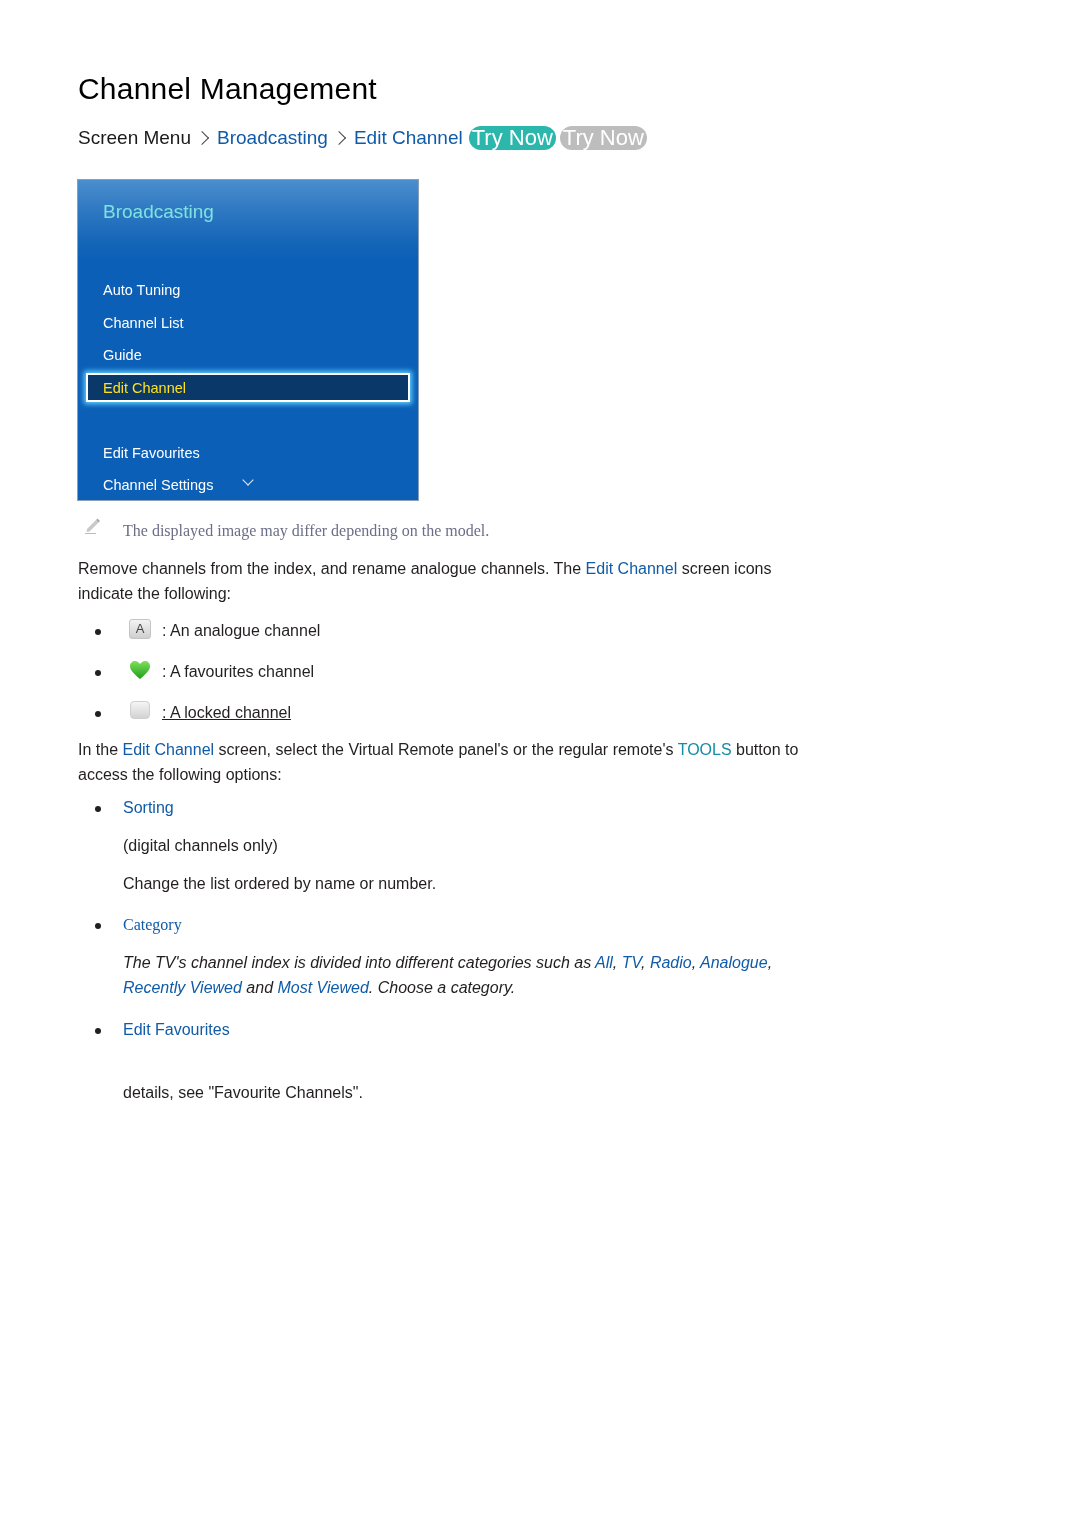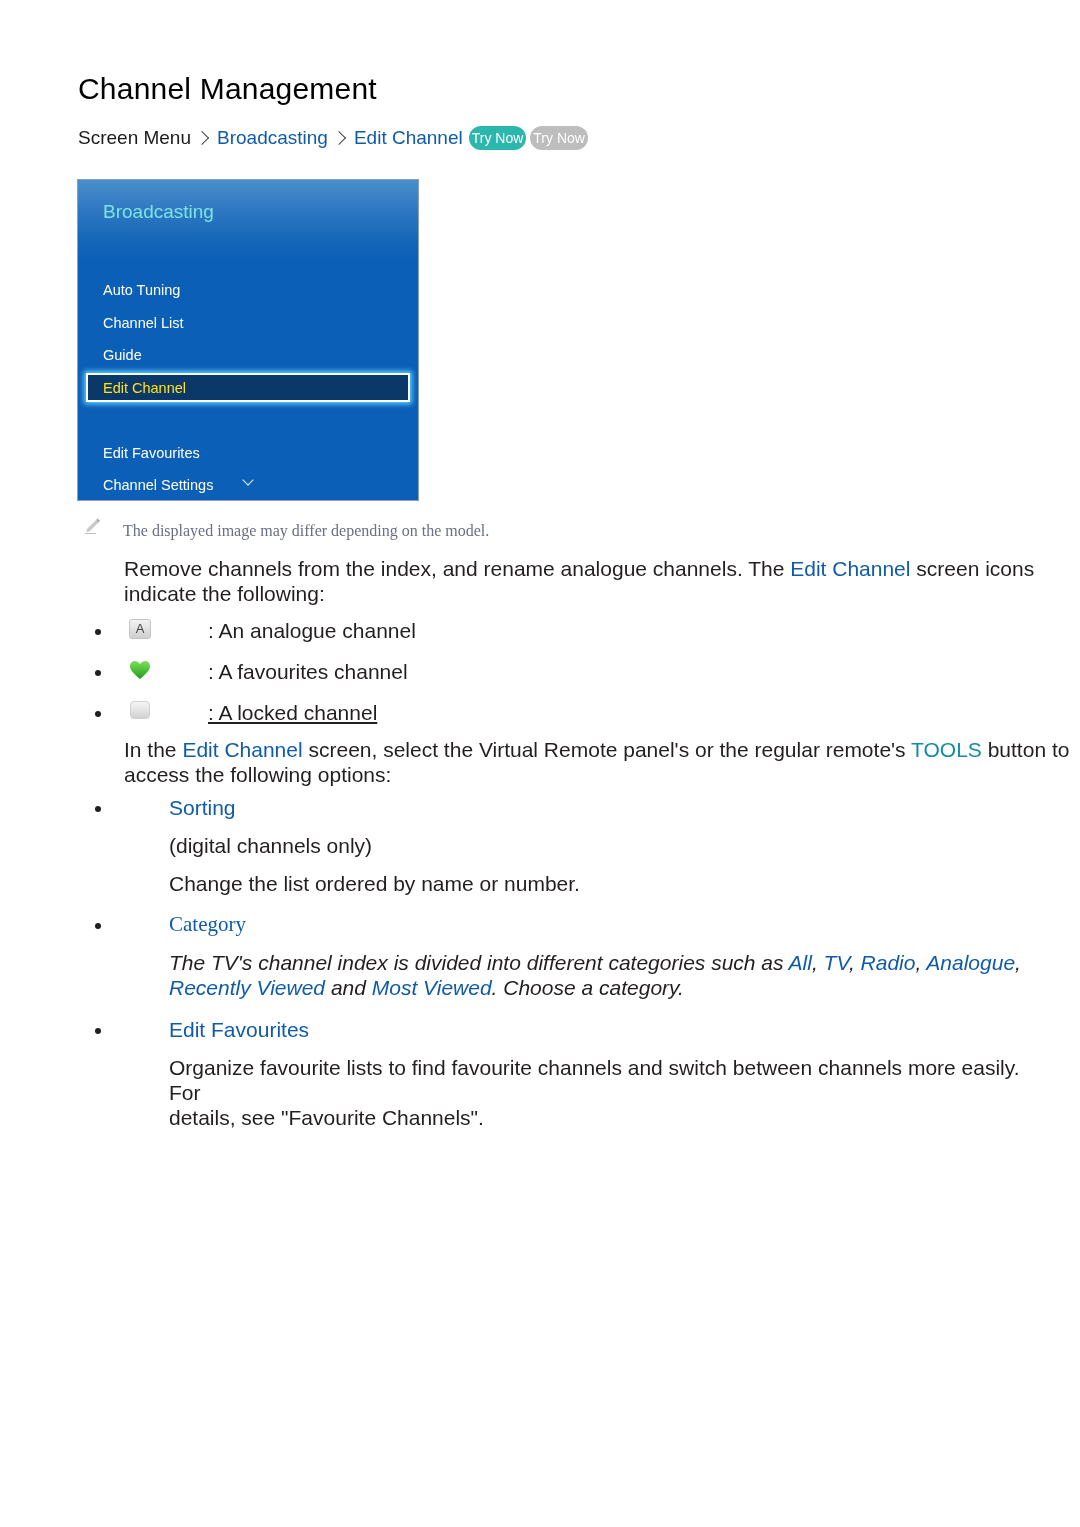--- a/index.html
+++ b/index.html
@@ -2,36 +2,36 @@
 <html><head>
 <meta charset="utf-8">
 <style>
   html, body { margin: 0; padding: 0; background: #ffffff; }
   body { width: 1080px; height: 1527px; position: relative; font-family: "Liberation Sans", "DejaVu Sans", sans-serif; color: #231f20; overflow: hidden; }
   .abs { position: absolute; }
   .title { left: 78px; top: 72px; font-size: 30px; color: #000000; font-weight: normal; letter-spacing: 0.2px; }
   .crumbs { left: 78px; top: 126px; font-size: 19px; color: #1a1a1a; display: flex; align-items: center; white-space: nowrap; }
   .crumbs .link { color: #105ba8; }
   .crumbs .sep { display: inline-block; width: 9px; height: 9px; border-top: 1.5px solid #444; border-right: 1.5px solid #444; transform: rotate(45deg); margin: 0 10px 0 6px; }
-  .try { display: inline-block; border-radius: 12px; padding: 1px 3px; font-size: 14px; color: #fff; margin-left: 6px; line-height: 22px; }
+  .try { display: inline-block; border-radius: 12px; padding: 1px 3px; font-size: 22px; color: #fff; margin-left: 6px; line-height: 22px; }
   .try.teal { background: #2cb7ad; }
   .try.gray { background: #bdbdbd; margin-left: 4px; }
 
   .menu { left: 77px; top: 179px; width: 342px; height: 322px; border: 1px solid #8b9fb7; box-sizing: border-box;
           background: linear-gradient(to bottom, #4a8fcd 0px, #2f78c2 30px, #1667b8 60px, #0b5fb7 80px, #0b5fb7 100%); }
   .menu-header { position: absolute; left: 25px; top: 21px; font-size: 19px; color: #7ee3e0; }
   .menu-item { position: absolute; left: 25px; font-size: 14.5px; color: #ffffff; margin-top: 32px; }
   .menu-sel { position: absolute; left: 8px; top: 193px; width: 324px; height: 29px; box-sizing: border-box; border: 2px solid #ffffff; background: #0a3868; box-shadow: 0 0 5px 2px #5fd0ff; }
   .menu-sel span { position: absolute; left: 15px; top: 5px; font-size: 14.5px; color: #ffe21a; }
   .menu-chevron { position: absolute; left: 166px; top: 296px; width: 7px; height: 7px; border-right: 1.5px solid #e6eef8; border-bottom: 1.5px solid #e6eef8; transform: rotate(45deg); }
 
   .note { left: 123px; top: 522px; font-size: 16px; color: #6a6e86; font-family: Liberation Serif, serif; }
   .pencil { left: 84px; top: 516px; width: 18px; height: 18px; }
 
-  .para { font-size: 21px; color: #231f20; line-height: 25px; margin-left: 46px; }
+  .para { font-size: 16px; color: #231f20; line-height: 25px; }
   .blue { color: #105ba8; }
   .teal-t { color: #148ca5; }
 
   .bullet { width: 6px; height: 6px; border-radius: 50%; background: #231f20; }
   .icon-a { width: 22px; height: 20px; border-radius: 3px; background: linear-gradient(#f3f3f3, #cfcfcf); border: 1px solid #c4c4c4; box-sizing: border-box; font-size: 13px; color: #444; text-align: center; line-height: 18px; }
   .icon-lock { width: 20px; height: 18px; border-radius: 4px; background: linear-gradient(#f5f5f5, #d2d2d2); border: 1px solid #cfcfcf; box-sizing: border-box; }
 </style>
 </head>
 <body>
 
@@ -106,15 +106,15 @@
 <div class="abs bullet" style="left:95px; top:923px;"></div>
 <div class="abs para blue" style="left:123px; top:912px;font-family:Liberation Serif, serif;">Category</div>
 <div class="abs para" style="left:123px; top:950px; width:860px;font-style:italic;">
   <span>The TV's channel index is divided into different categories such as </span><span class="blue">All</span><span>, </span><span class="blue">TV</span><span>, </span><span class="blue">Radio</span><span>, </span><span class="blue">Analogue</span><span>, </span><br>
   <span class="blue">Recently Viewed</span><span> and </span><span class="blue">Most Viewed</span><span>. Choose a category.</span>
 </div>
 
 <div class="abs bullet" style="left:95px; top:1028px;"></div>
 <div class="abs para blue" style="left:123px; top:1017px;">Edit Favourites</div>
 <div class="abs para" style="left:123px; top:1055px; width:880px;">
-  <span>Organize favourite lists to find favourite channels and switch between channels more easily. For</span><br>
+  <br>
   <span>details, see "Favourite Channels".</span>
 </div>
 
 </body></html>

